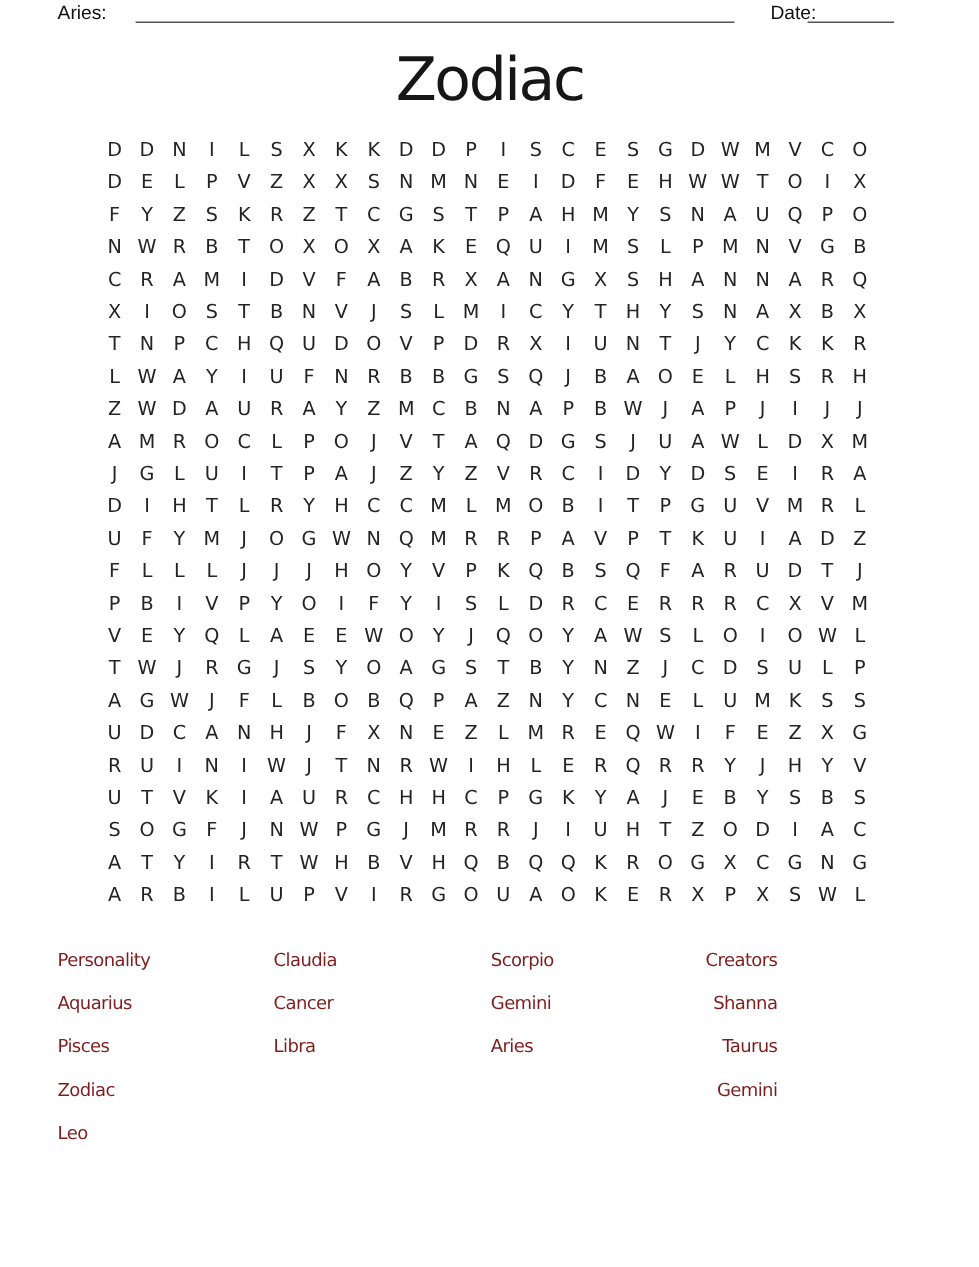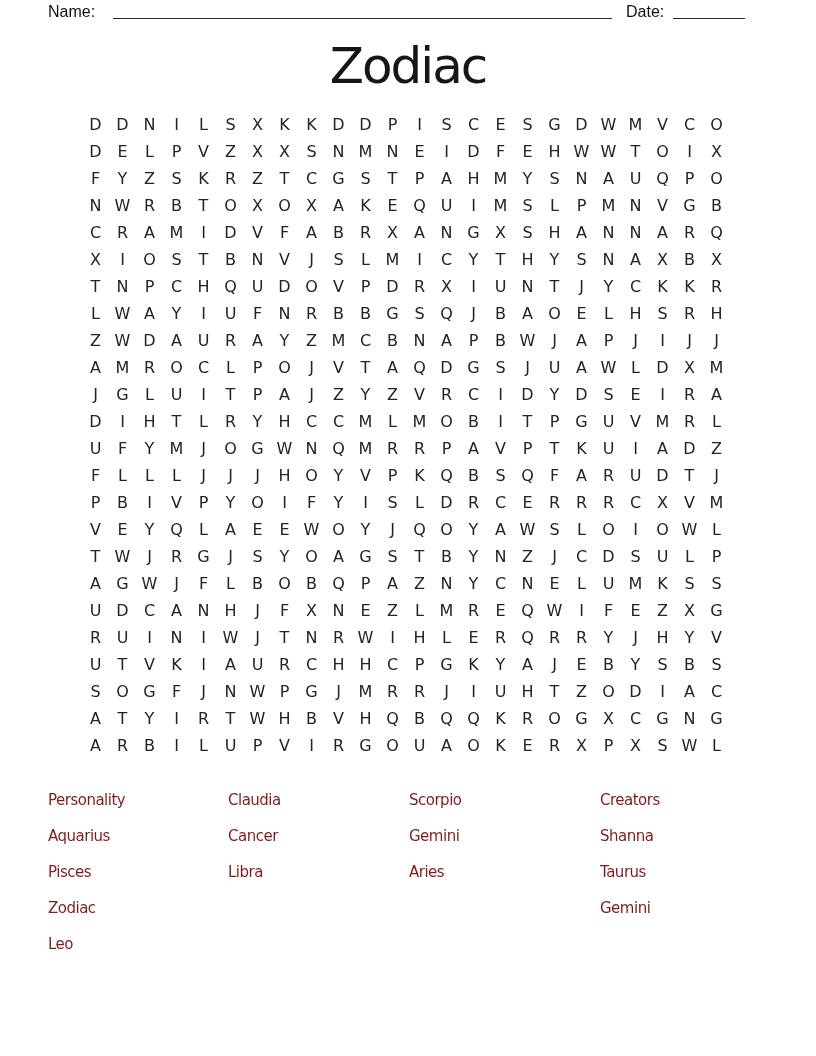--- a/index.html
+++ b/index.html
@@ -13,21 +13,21 @@
 
   
   .hdr-label {
     position: absolute;
     top: 3px;
     font-family: "Liberation Sans", sans-serif;
     font-size: 16px;
     color: #111;
   }
   .name-label { left: 48px; }
-  .date-label { left: 626px; }
+  .date-label { left: 642px; }
   .blank-line {
     position: absolute;
     top: 1px;
     height: 18px;
     border-bottom: 1.6px solid #2a2a2a;
   }
   .name-line { left: 113px; width: 499px; }
   .date-line { left: 673px; width: 72px; }
 
   
@@ -69,36 +69,36 @@
     position: absolute;
     top: 782px;
     left: 0;
     width: 816px;
     height: 190px;
   }
   .word-col { position: absolute; top: 0; }
   .word-col-0 { left: 48px; }
   .word-col-1 { left: 228px; }
   .word-col-2 { left: 409px; }
-  .word-col-3 { left: 600px; }
+  .word-col-3 { left: 588px; text-align: right; }
   .word {
     height: 36px;
     line-height: 36px;
     font-size: 15px;
     font-weight: 400;
     letter-spacing: -0.5px;
     color: #7f1d1d;
     white-space: nowrap;
   }
 </style>
 </head>
 <body>
 
 <div>
-  <span class="hdr-label name-label">Name:</span>
+  <span class="hdr-label name-label">Aries:</span>
   <span class="blank-line name-line"></span>
   <span class="hdr-label date-label">Date:</span>
   <span class="blank-line date-line"></span>
 </div>
 
 <div class="title">Zodiac</div>
 
 <div class="ws-grid">
     <span class="cell">D</span>
     <span class="cell">D</span>

